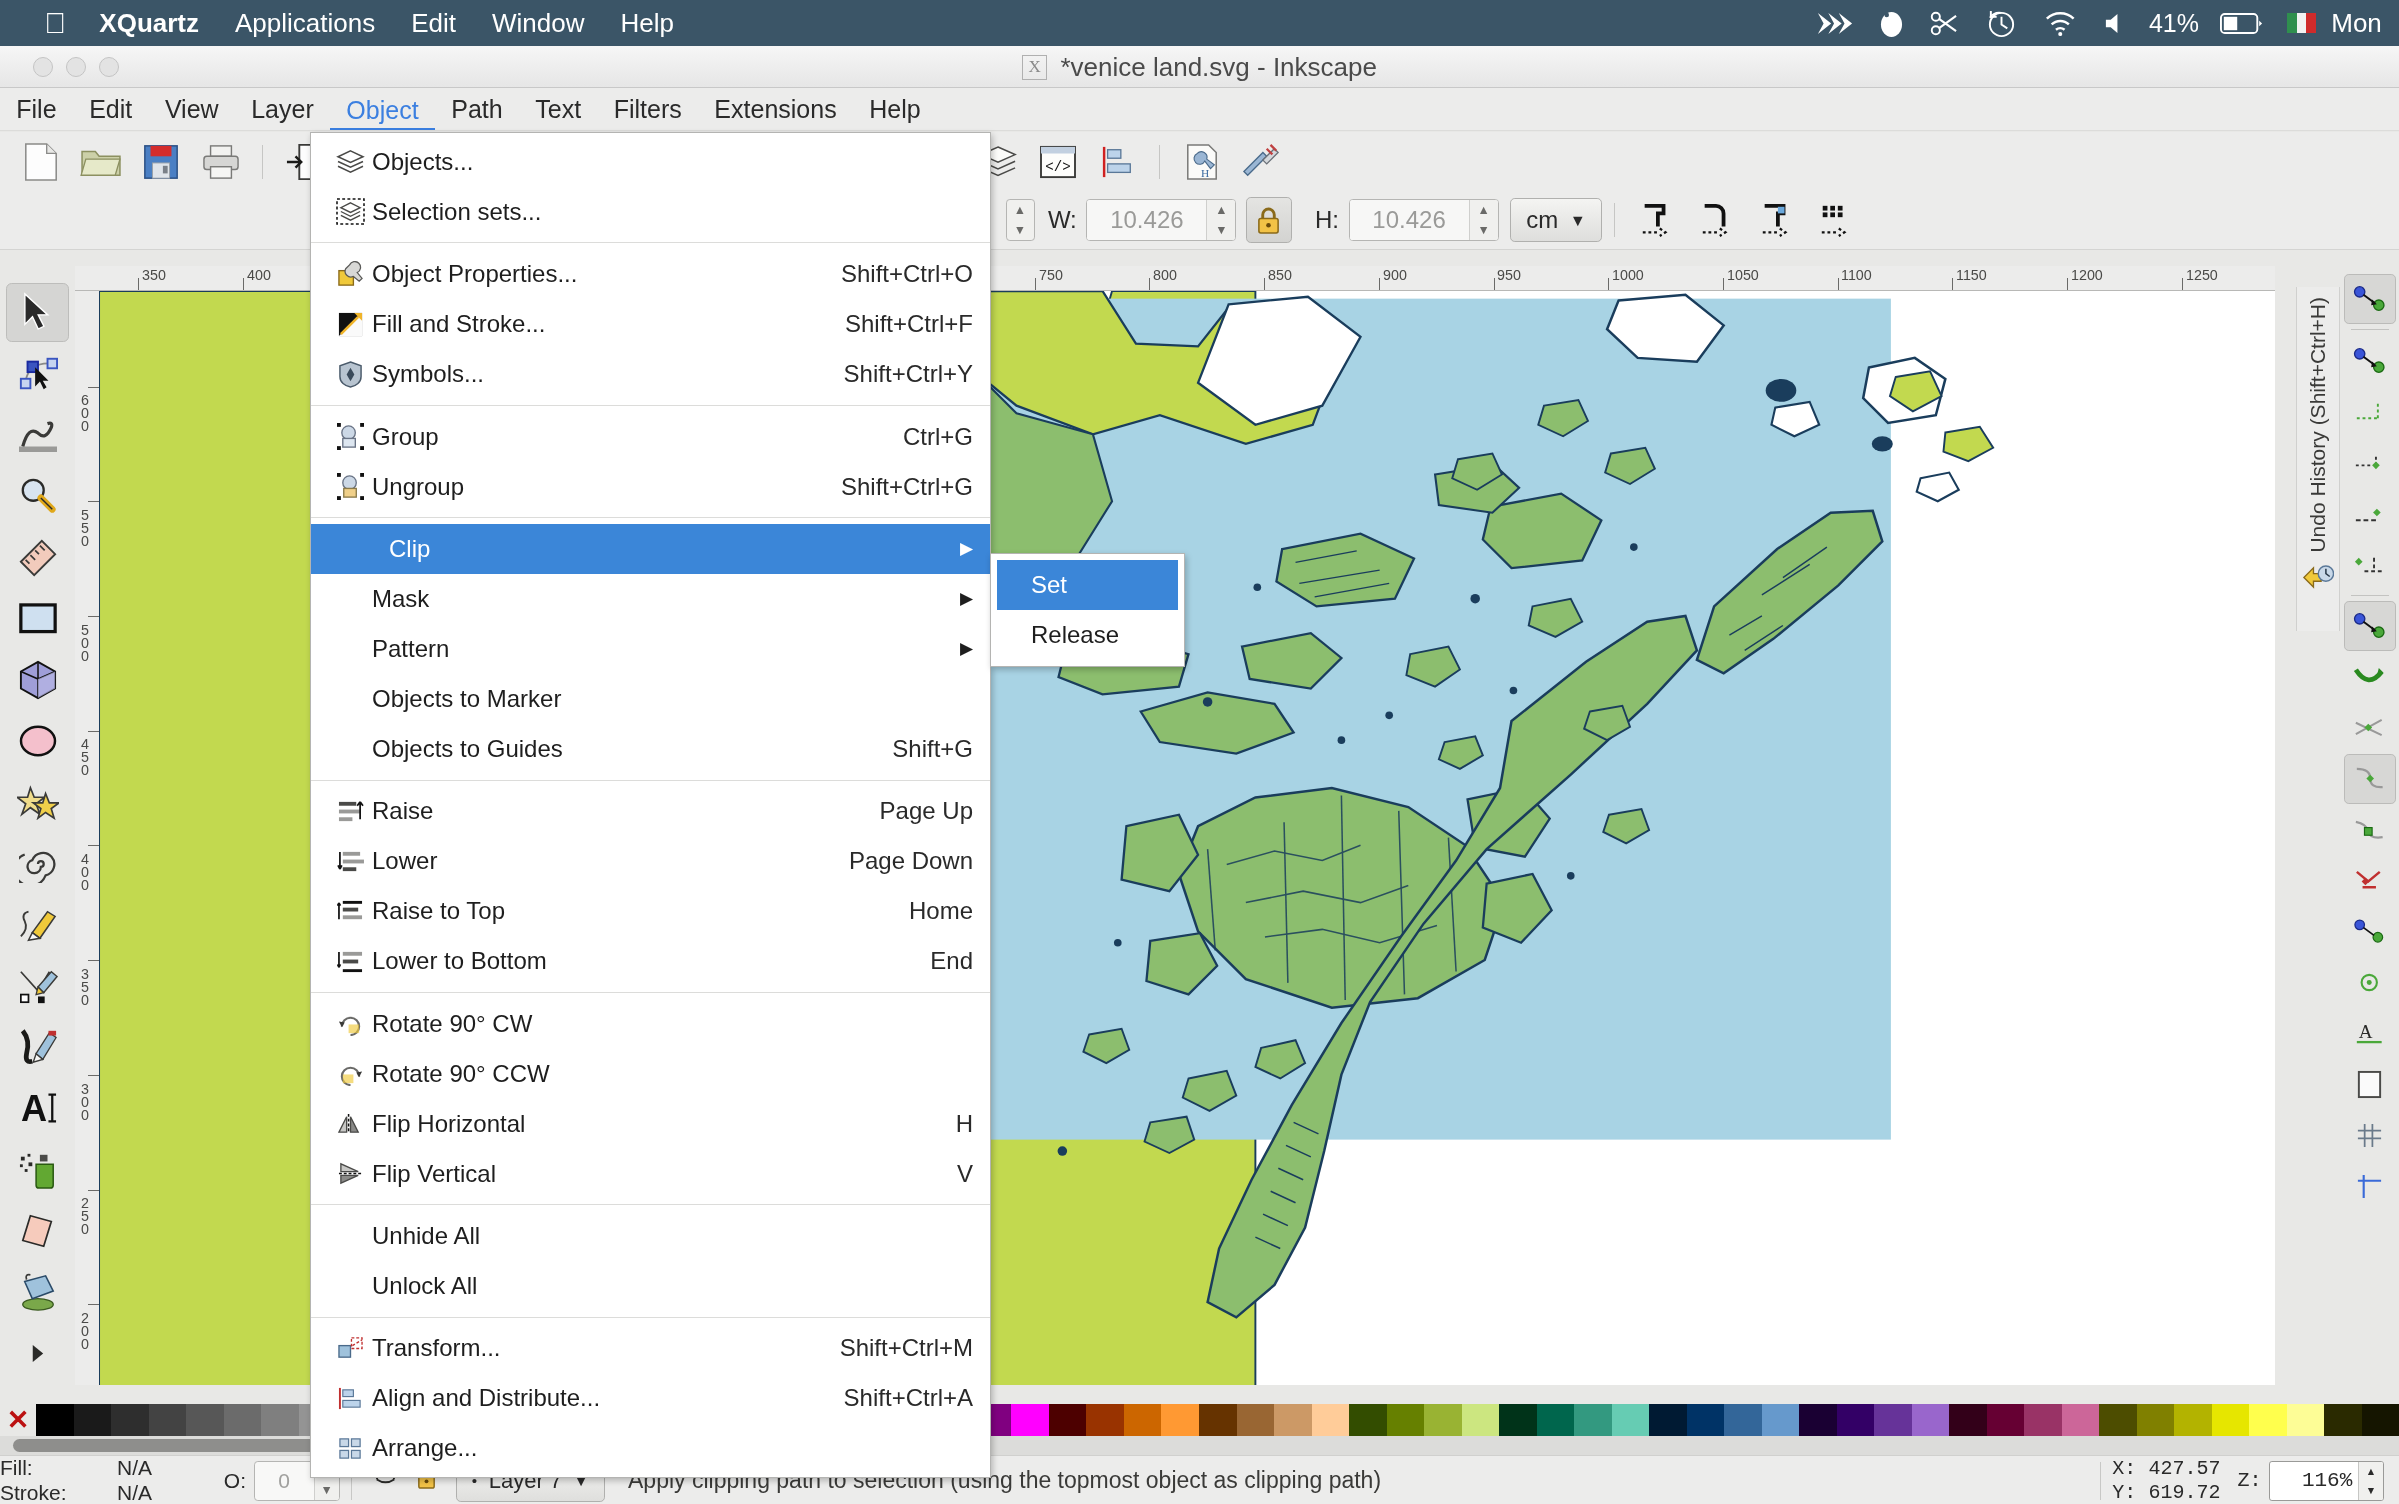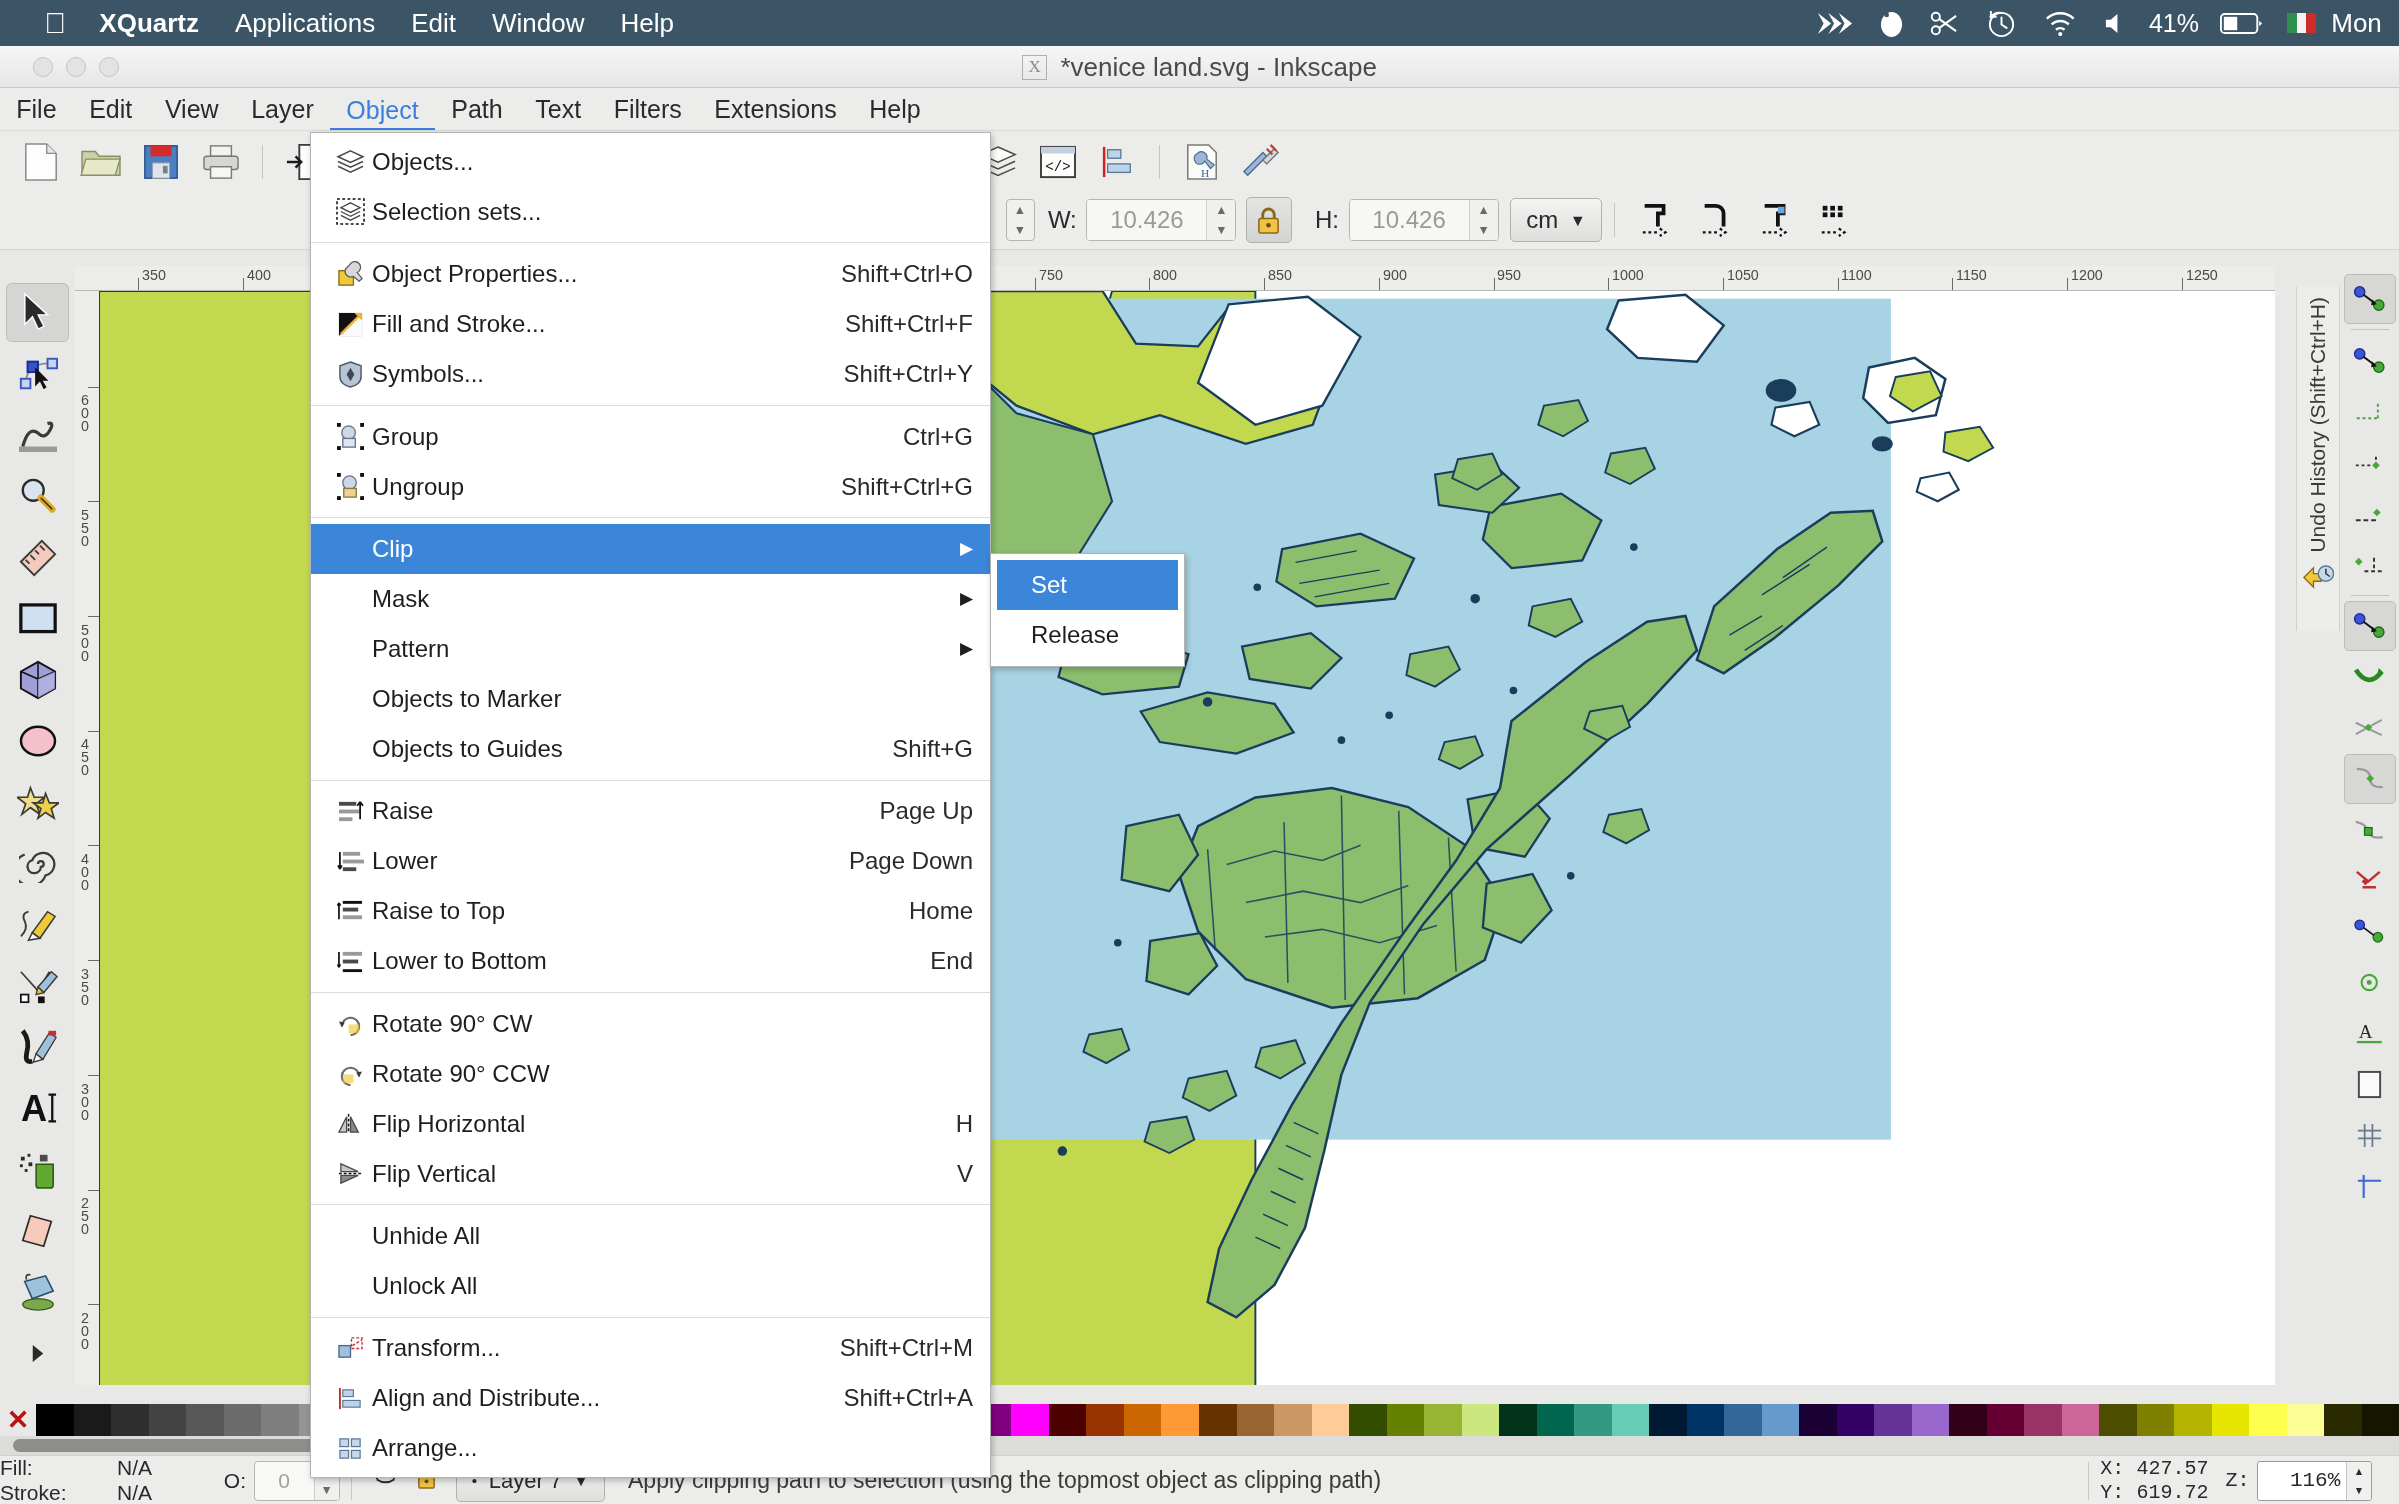--- a/index.html
+++ b/index.html
@@ -212,38 +212,38 @@
     height: 42px; display: flex; align-items: center; gap: 11.5px; padding: 0 15.3px;
     border: 1px solid #b0b0ae; border-radius: 4.8px; background: linear-gradient(#f4f4f2,#dfdfdd);
     font-size: 22px; margin: 0 9.6px;
   }
   .status-msg { font-size: 23px; color: #3a3a38; margin-left: 13.4px; white-space: nowrap; }
   .coords { margin-left: auto; display: flex; align-items: center; }
   .xy { display: flex; flex-direction: column; font-family: "Liberation Mono", monospace; font-size: 20px; color: #2a2a2a; line-height: 1.2; }
   .z-label { font-family: "Liberation Mono", monospace; font-size: 20px; margin: 0 7.6px 0 17px; }
   .z-box {
     display: flex; height: 40px; border: 1px solid #9a9a98; border-radius: 2.9px;
-    background: #ffffff; overflow: hidden; margin-right: 27px;
+    background: #ffffff; overflow: hidden; margin-right: 15px;
   }
   .z-box .val { width: 88px; display: flex; align-items: center; justify-content: flex-end; padding-right: 5.7px; font-family: "Liberation Mono", monospace; font-size: 21px; }
   .z-arrows { width: 25px; border-left: 1px solid #c6c6c4; display: flex; flex-direction: column; background: #f0f0ee; }
   .z-arrows span { flex: 1; display: flex; align-items: center; justify-content: center; font-size: 10.5px; }
 
   
   .menu-popup {
     position: absolute; top: 132px; left: 310px; width: 681px;
     background: #ffffff; border: 1px solid #b4b4b2;
     box-shadow: 1.9px 2.9px 6.7px rgba(0,0,0,0.28);
     z-index: 50; padding: 3.8px 0;
   }
   .mi {
     display: flex; align-items: center; height: 50px; padding: 0 17px;
     font-size: 24px; color: #1e1e1e; position: relative;
   }
-  .mi.hl { background: #3b86d8; color: #ffffff; }
+  .mi.hl { background: #3b86d8; color: #ffffff; gap: 17px; }
   .mi .mi-ico { width: 44px; display: flex; align-items: center; justify-content: center; flex: 0 0 44px; }
   .mi .mi-lbl { flex: 1 1 auto; white-space: nowrap; }
   .mi .mi-acc { color: #2a2a2a; font-size: 24px; white-space: nowrap; padding-left: 23px; }
   .mi .mi-arrow { margin-left: 17px; font-size: 17px; }
   .msep { height: 1px; background: #dcdcda; margin: 5.7px 0; }
   .submenu {
     position: absolute; top: 553px; left: 990px; width: 195px;
     background: #ffffff; border: 1px solid #b4b4b2;
     box-shadow: 1.9px 2.9px 6.7px rgba(0,0,0,0.28); z-index: 60; padding: 6px;
   }

